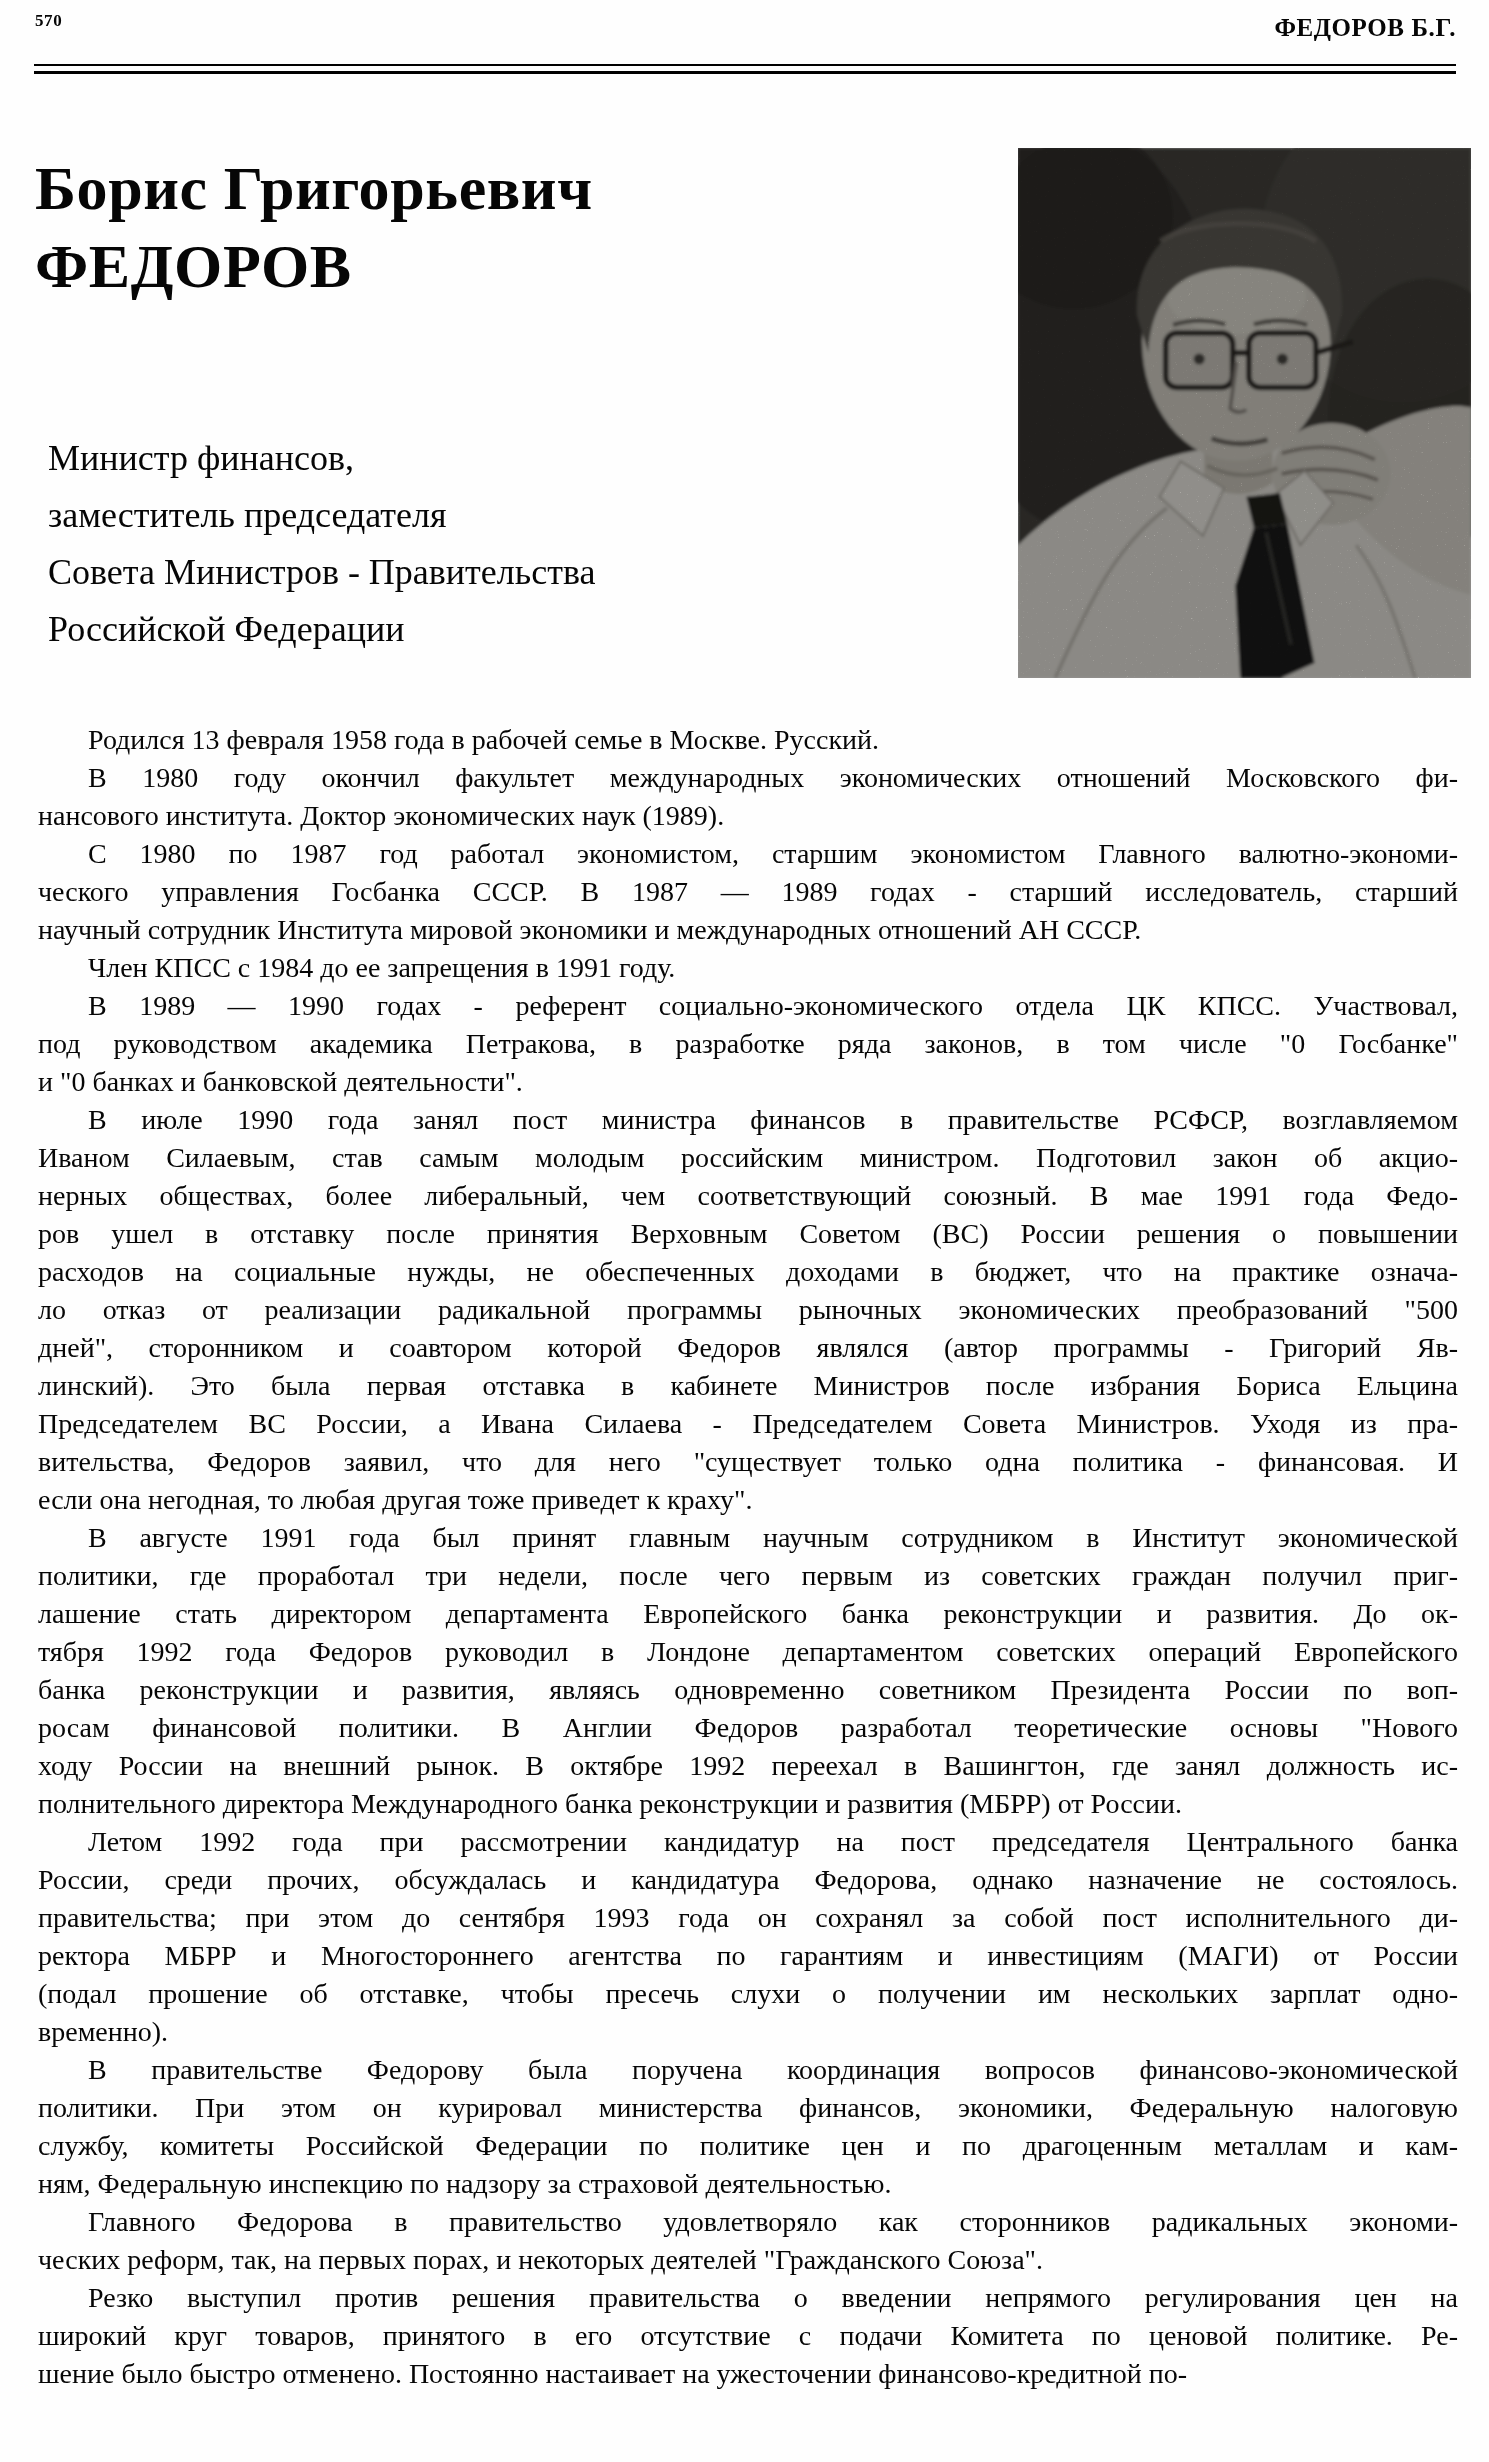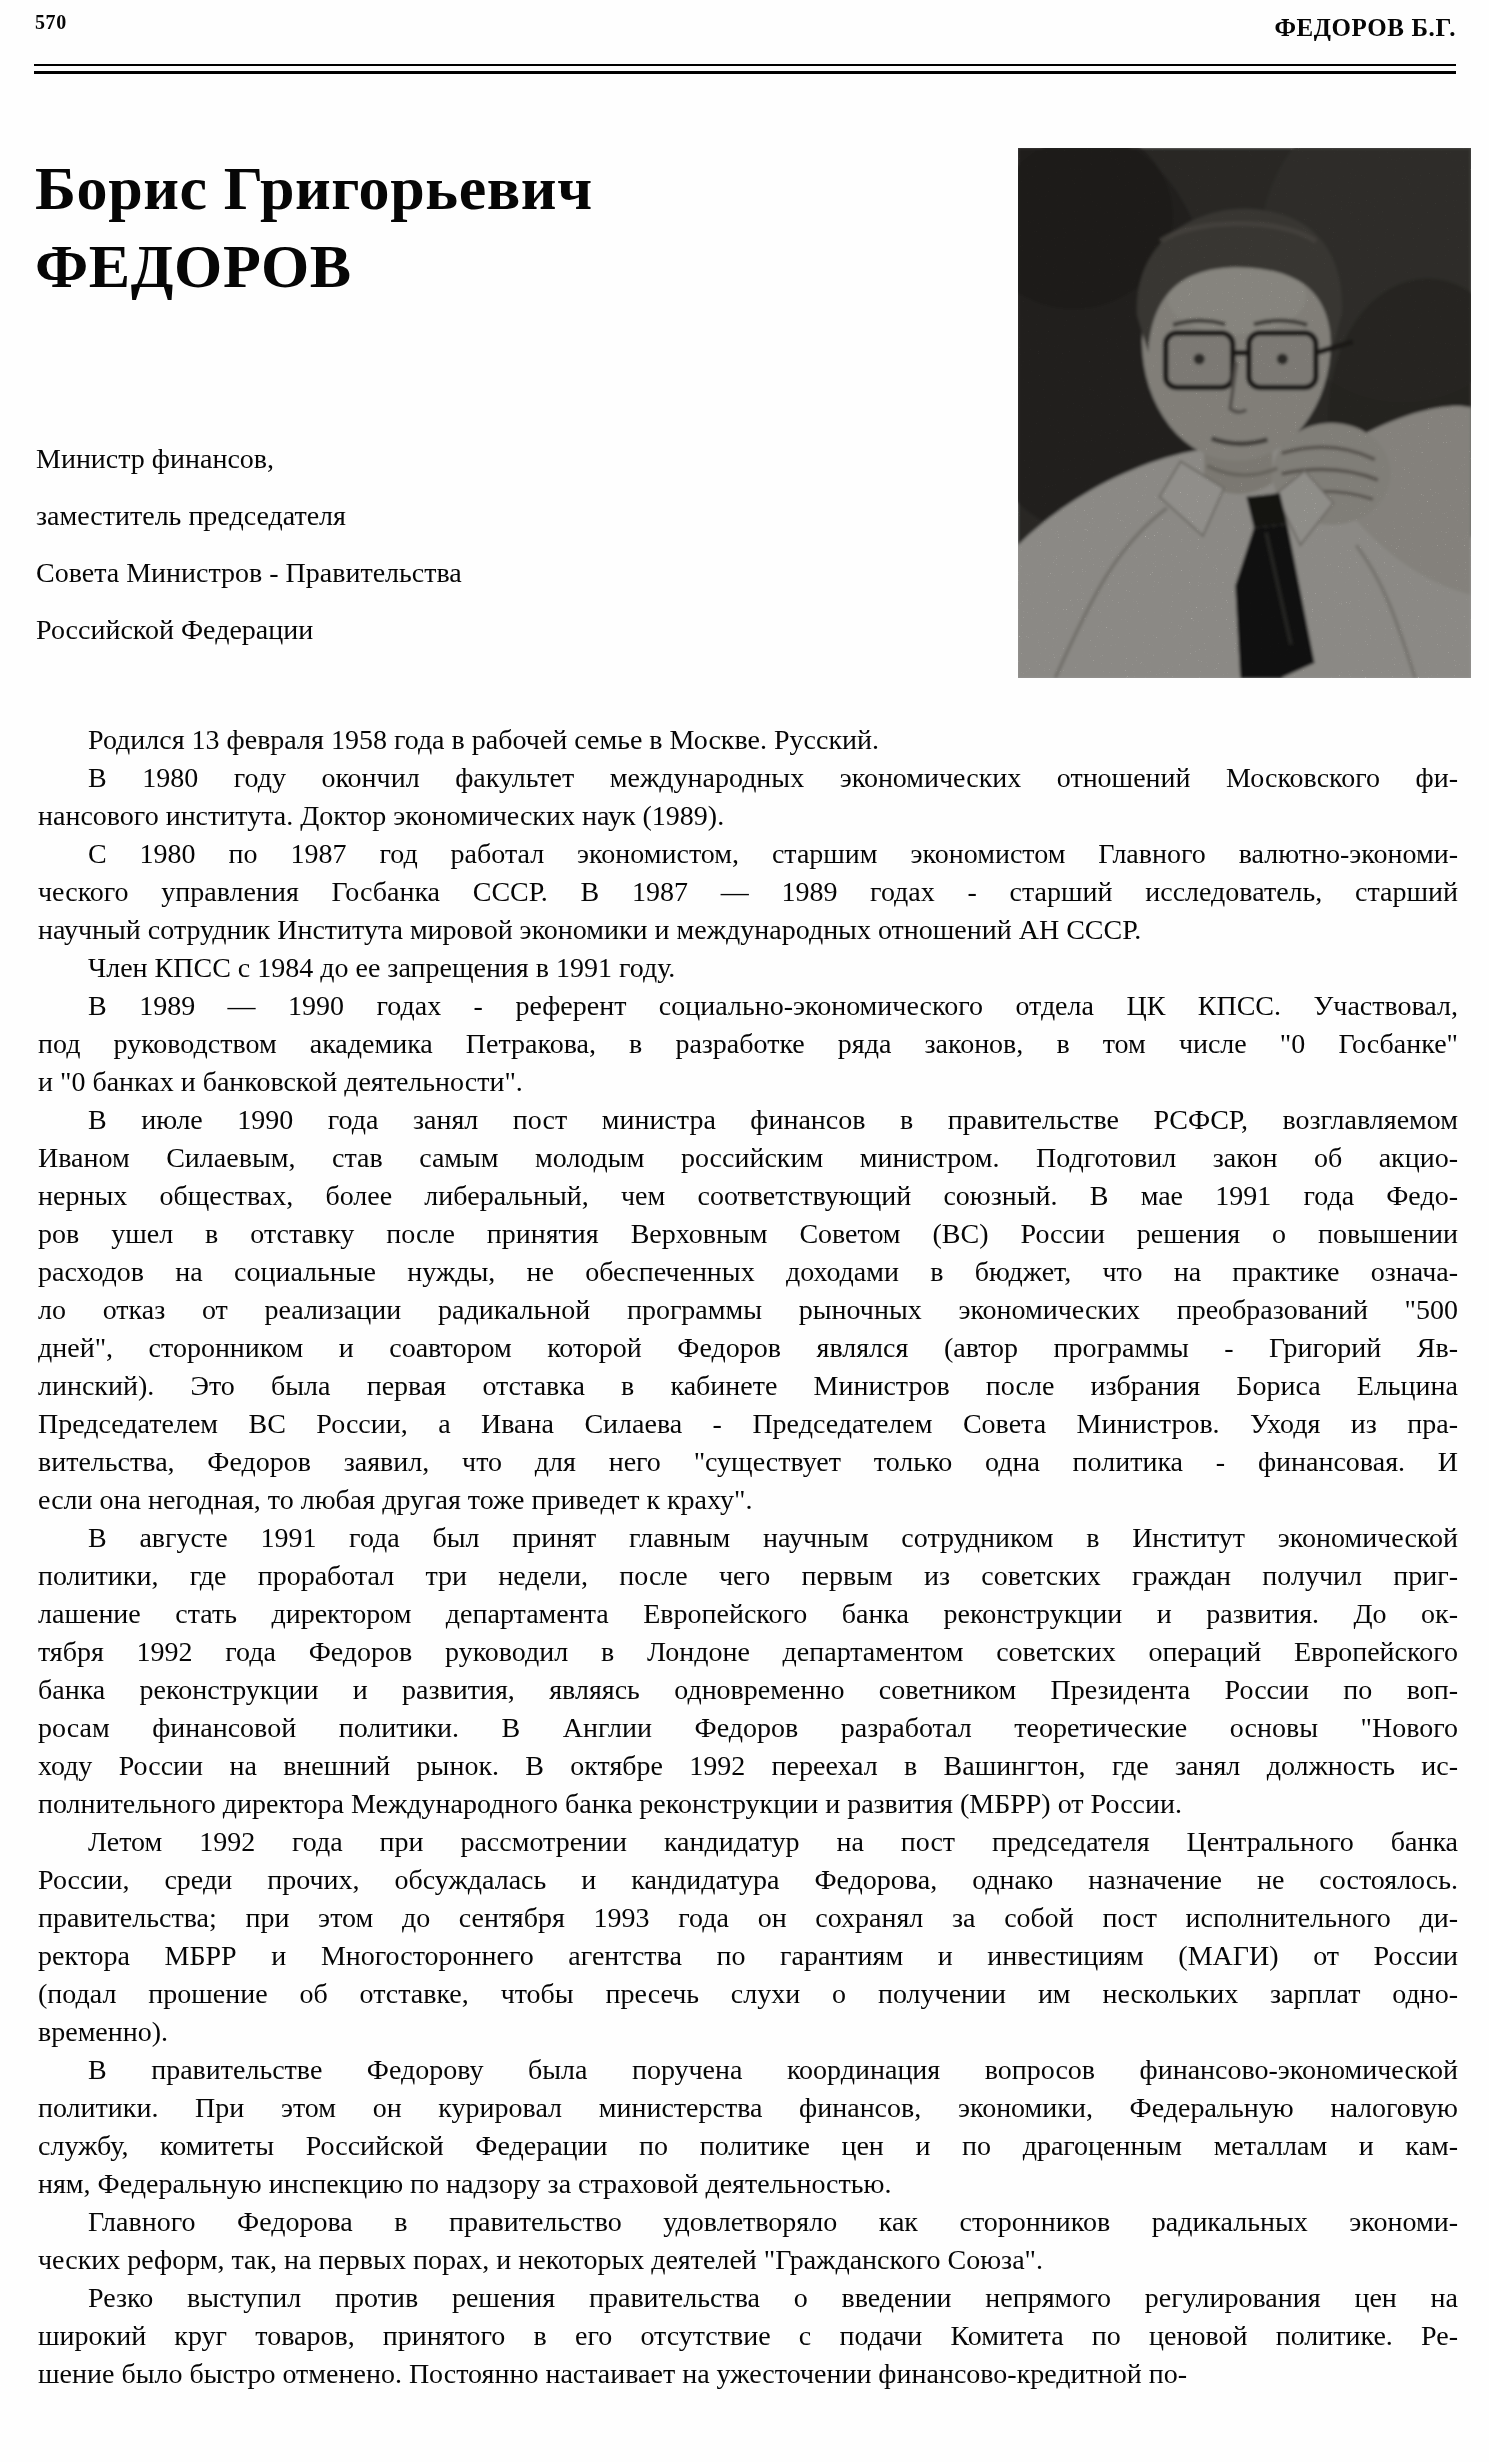--- a/index.html
+++ b/index.html
@@ -8,21 +8,21 @@
     width: 1490px;
     height: 2462px;
     background: #fefefe;
     color: #060606;
     font-family: "Liberation Serif", "DejaVu Serif", serif;
     overflow: hidden;
   }
   .page-number {
     position: absolute;
     left: 35px; top: 12.4px;
-    font-size: 20px; font-weight: bold; line-height: 1;
+    font-size: 17px; font-weight: bold; line-height: 1;
     letter-spacing: 0.6px;
   }
   .running-header {
     position: absolute;
     right: 34px; top: 15px;
     font-size: 25px; font-weight: bold; line-height: 1;
     letter-spacing: 0.6px;
   }
   .header-rule {
     position: absolute;
@@ -33,22 +33,22 @@
   }
   .title {
     position: absolute;
     left: 35px; top: 149px;
     font-size: 62px; font-weight: bold; line-height: 78px;
     letter-spacing: 0.6px;
     white-space: nowrap;
   }
   .subtitle {
     position: absolute;
-    left: 36px; top: 430px;
-    font-size: 28px; line-height: 57px;
+    left: 48px; top: 430px;
+    font-size: 36px; line-height: 57px;
     white-space: nowrap;
   }
   .photo {
     position: absolute;
     left: 1018px; top: 148px;
     width: 453px; height: 530px;
     margin: 0; padding: 0;
   }
   .photo svg { display: block; width: 100%; height: 100%; }
   .body-text {

